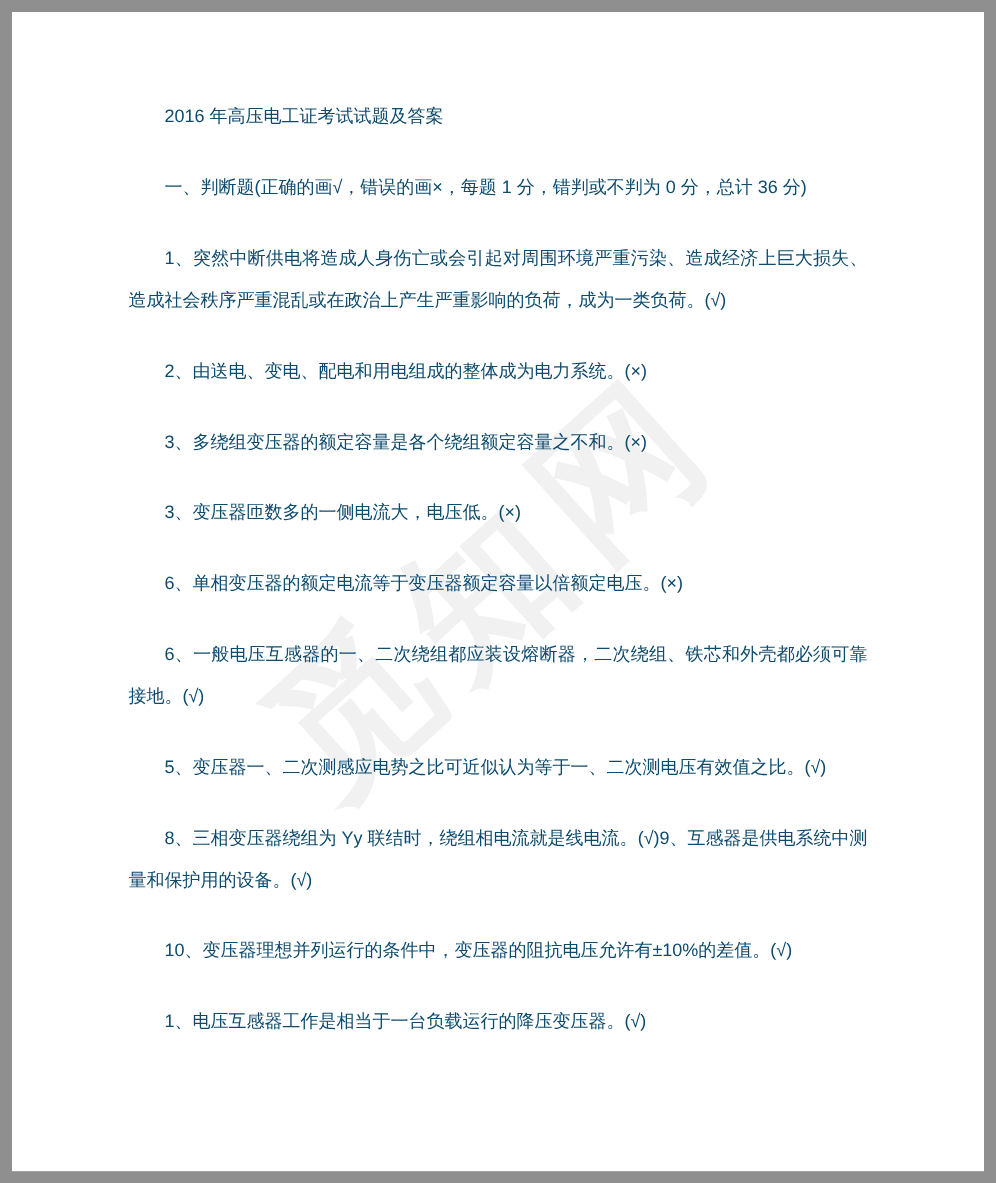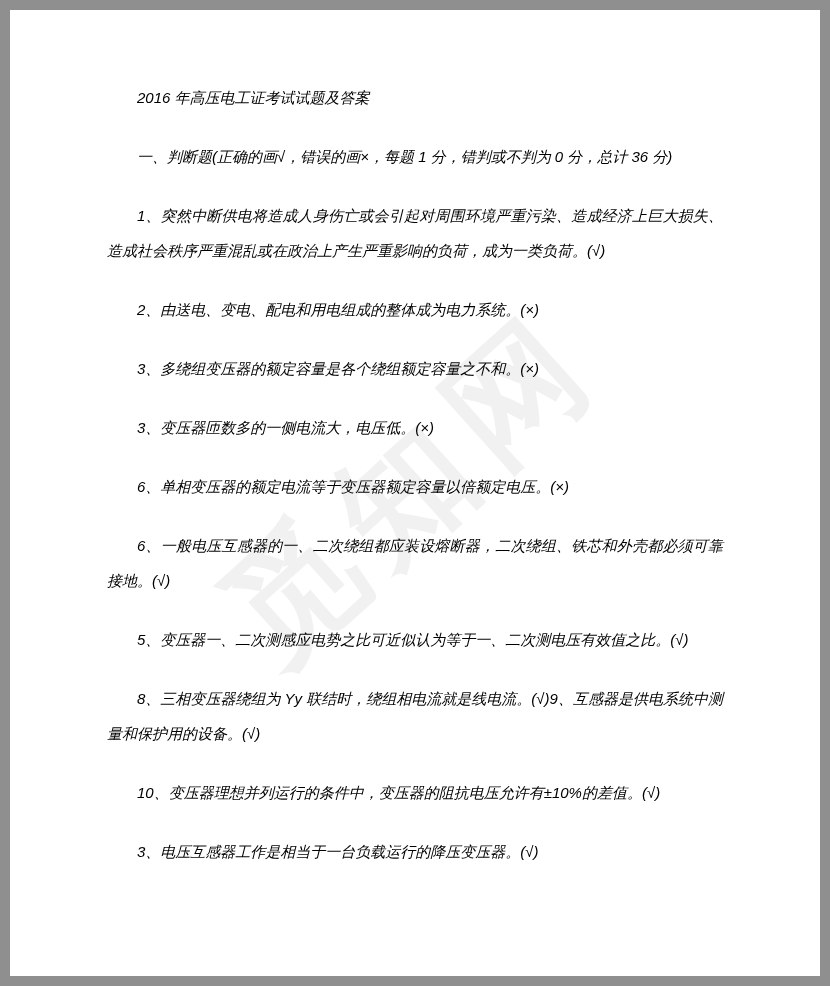--- a/index.html
+++ b/index.html
@@ -26,25 +26,24 @@
   }
   .content {
     position: relative;
     z-index: 2;
   }
   .para {
     margin: 0 0 24px 0;
     padding: 0;
     font-size: 15px;
     line-height: 35px;
-    color: #000000;
+    color: #0c4a6e;
     text-indent: 2em;
     text-align: justify;
     word-break: break-all;
-    font-style: italic;
   }
   .watermark {
     position: absolute;
     z-index: 1;
     left: 180px;
     top: 390px;
     font-size: 130px;
     font-weight: bold;
     color: rgba(0, 0, 0, 0.055);
     transform: rotate(-42deg);
@@ -66,16 +65,16 @@
       <p class="para">一、判断题(正确的画√，错误的画×，每题 1 分，错判或不判为 0 分，总计 36 分)</p>
       <p class="para">1、突然中断供电将造成人身伤亡或会引起对周围环境严重污染、造成经济上巨大损失、造成社会秩序严重混乱或在政治上产生严重影响的负荷，成为一类负荷。(√)</p>
       <p class="para">2、由送电、变电、配电和用电组成的整体成为电力系统。(×)</p>
       <p class="para">3、多绕组变压器的额定容量是各个绕组额定容量之不和。(×)</p>
       <p class="para">3、变压器匝数多的一侧电流大，电压低。(×)</p>
       <p class="para">6、单相变压器的额定电流等于变压器额定容量以倍额定电压。(×)</p>
       <p class="para">6、一般电压互感器的一、二次绕组都应装设熔断器，二次绕组、铁芯和外壳都必须可靠接地。(√)</p>
       <p class="para">5、变压器一、二次测感应电势之比可近似认为等于一、二次测电压有效值之比。(√)</p>
       <p class="para">8、三相变压器绕组为 Yy 联结时，绕组相电流就是线电流。(√)9、互感器是供电系统中测量和保护用的设备。(√)</p>
       <p class="para">10、变压器理想并列运行的条件中，变压器的阻抗电压允许有±10%的差值。(√)</p>
-      <p class="para">3、电压互感器工作是相当于一台负载运行的降压变压器。(√)</p>
+      <p class="para">1、电压互感器工作是相当于一台负载运行的降压变压器。(√)</p>
     </div>
   </div>
 </div>
 
 </body></html>

